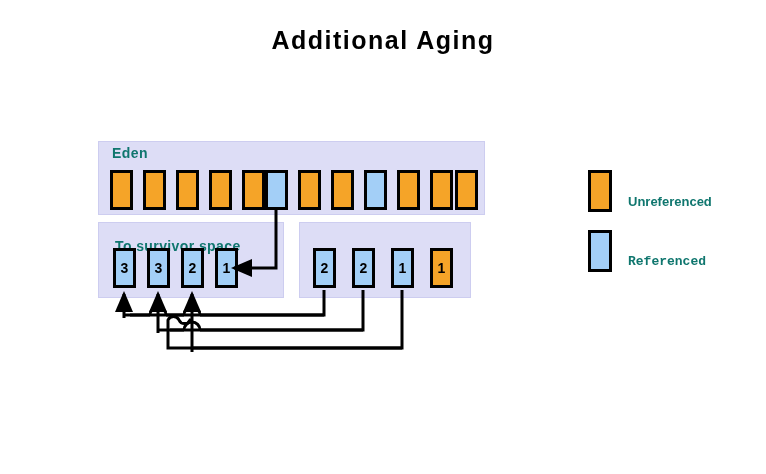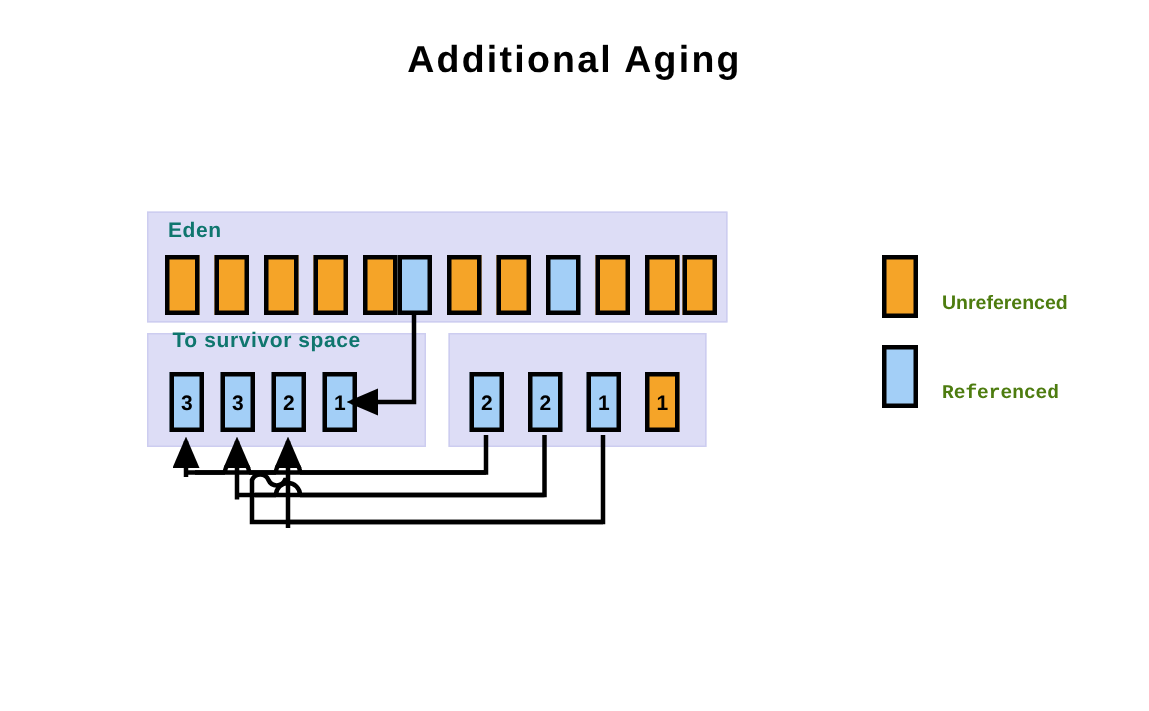--- a/index.html
+++ b/index.html
@@ -59,21 +59,21 @@
   .legend-swatch{
     position:absolute;
     width:24px;height:42px;
     border:3px solid #000;
     box-sizing:border-box;
   }
   .legend-text{
     position:absolute;
     font-size:13px;
     font-weight:bold;
-    color:#4d7c0f;
+    color:#0f766e;
     white-space:nowrap;
   }
 
   svg.wires{position:absolute;left:0;top:0;width:766px;height:474px;pointer-events:none;}
 </style>
 </head>
 <body>
 
 <div class="stage">
 
@@ -113,21 +113,21 @@
       <span></span>
     </div>
   <div class="cell unref" style="left:430px; top:170px;">
       <span></span>
     </div>
   <div class="cell unref" style="left:455px; top:170px;">
       <span></span>
     </div>
 
   <div class="region" style="left:98px; top:222px; width:186px; height:76px;"></div>
-  <div class="region-label" style="left:115px; top:218px;text-align:center;">To survivor  space</div>
+  <div class="region-label" style="left:115px; top:238px;text-align:center;">To survivor  space</div>
 
   <div class="cell ref" style="left:113px; top:248px;">
       <span>3</span>
     </div>
   <div class="cell ref" style="left:147px; top:248px;">
       <span>3</span>
     </div>
   <div class="cell ref" style="left:181px; top:248px;">
       <span>2</span>
     </div>

